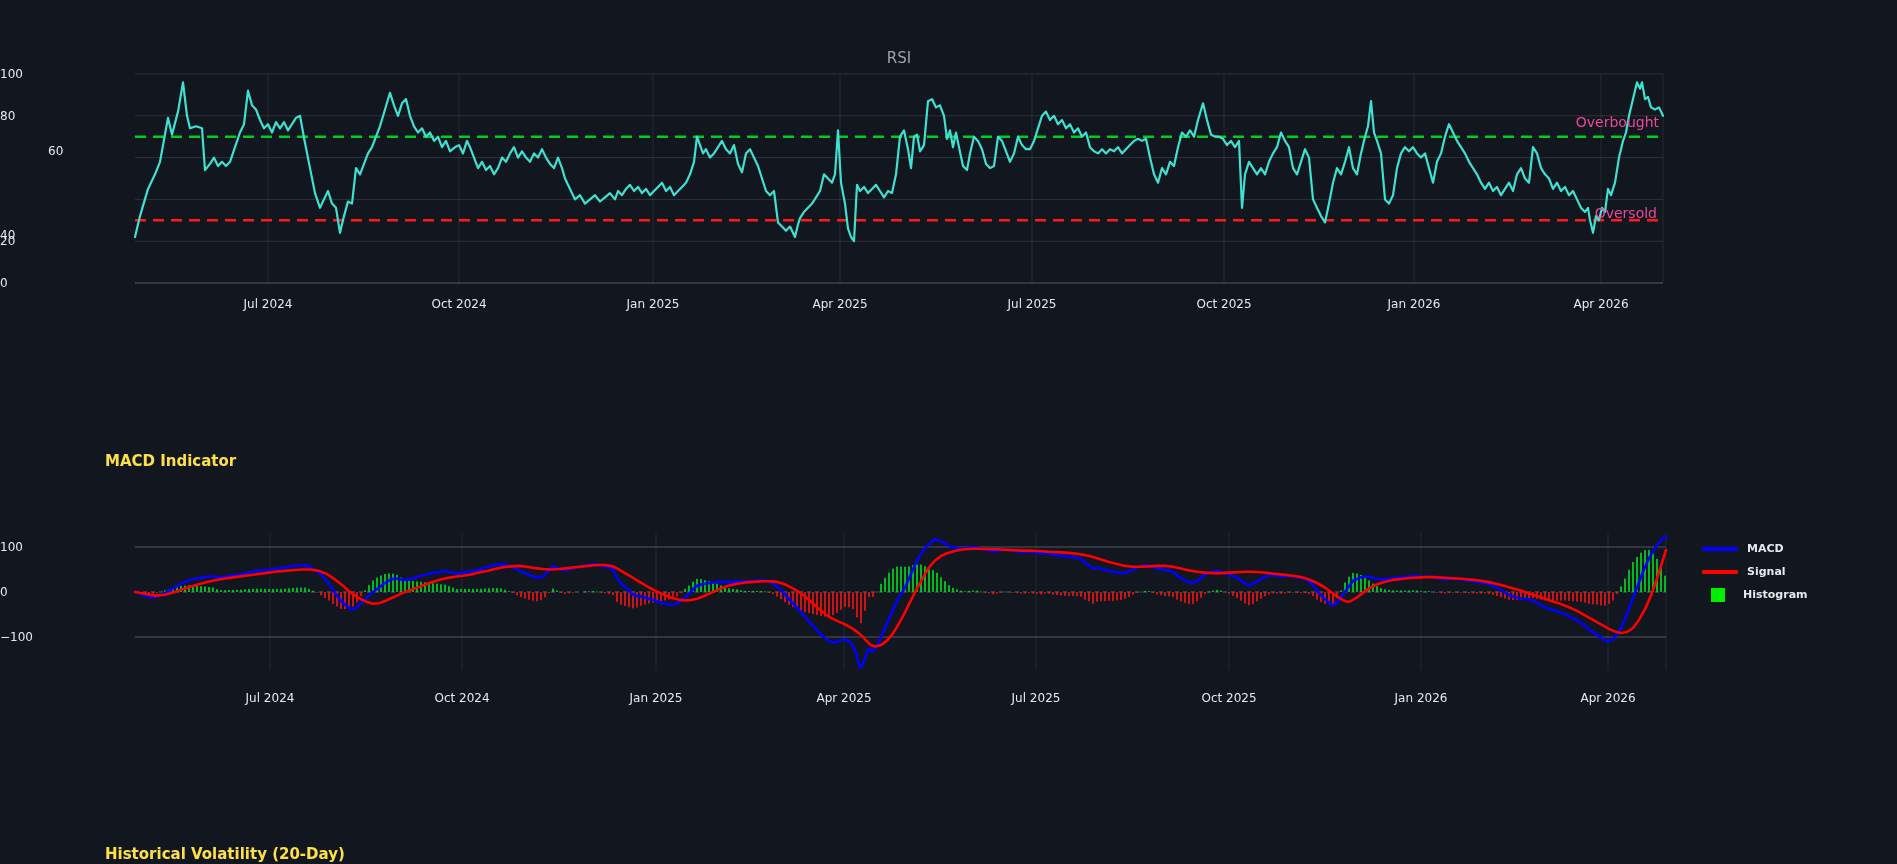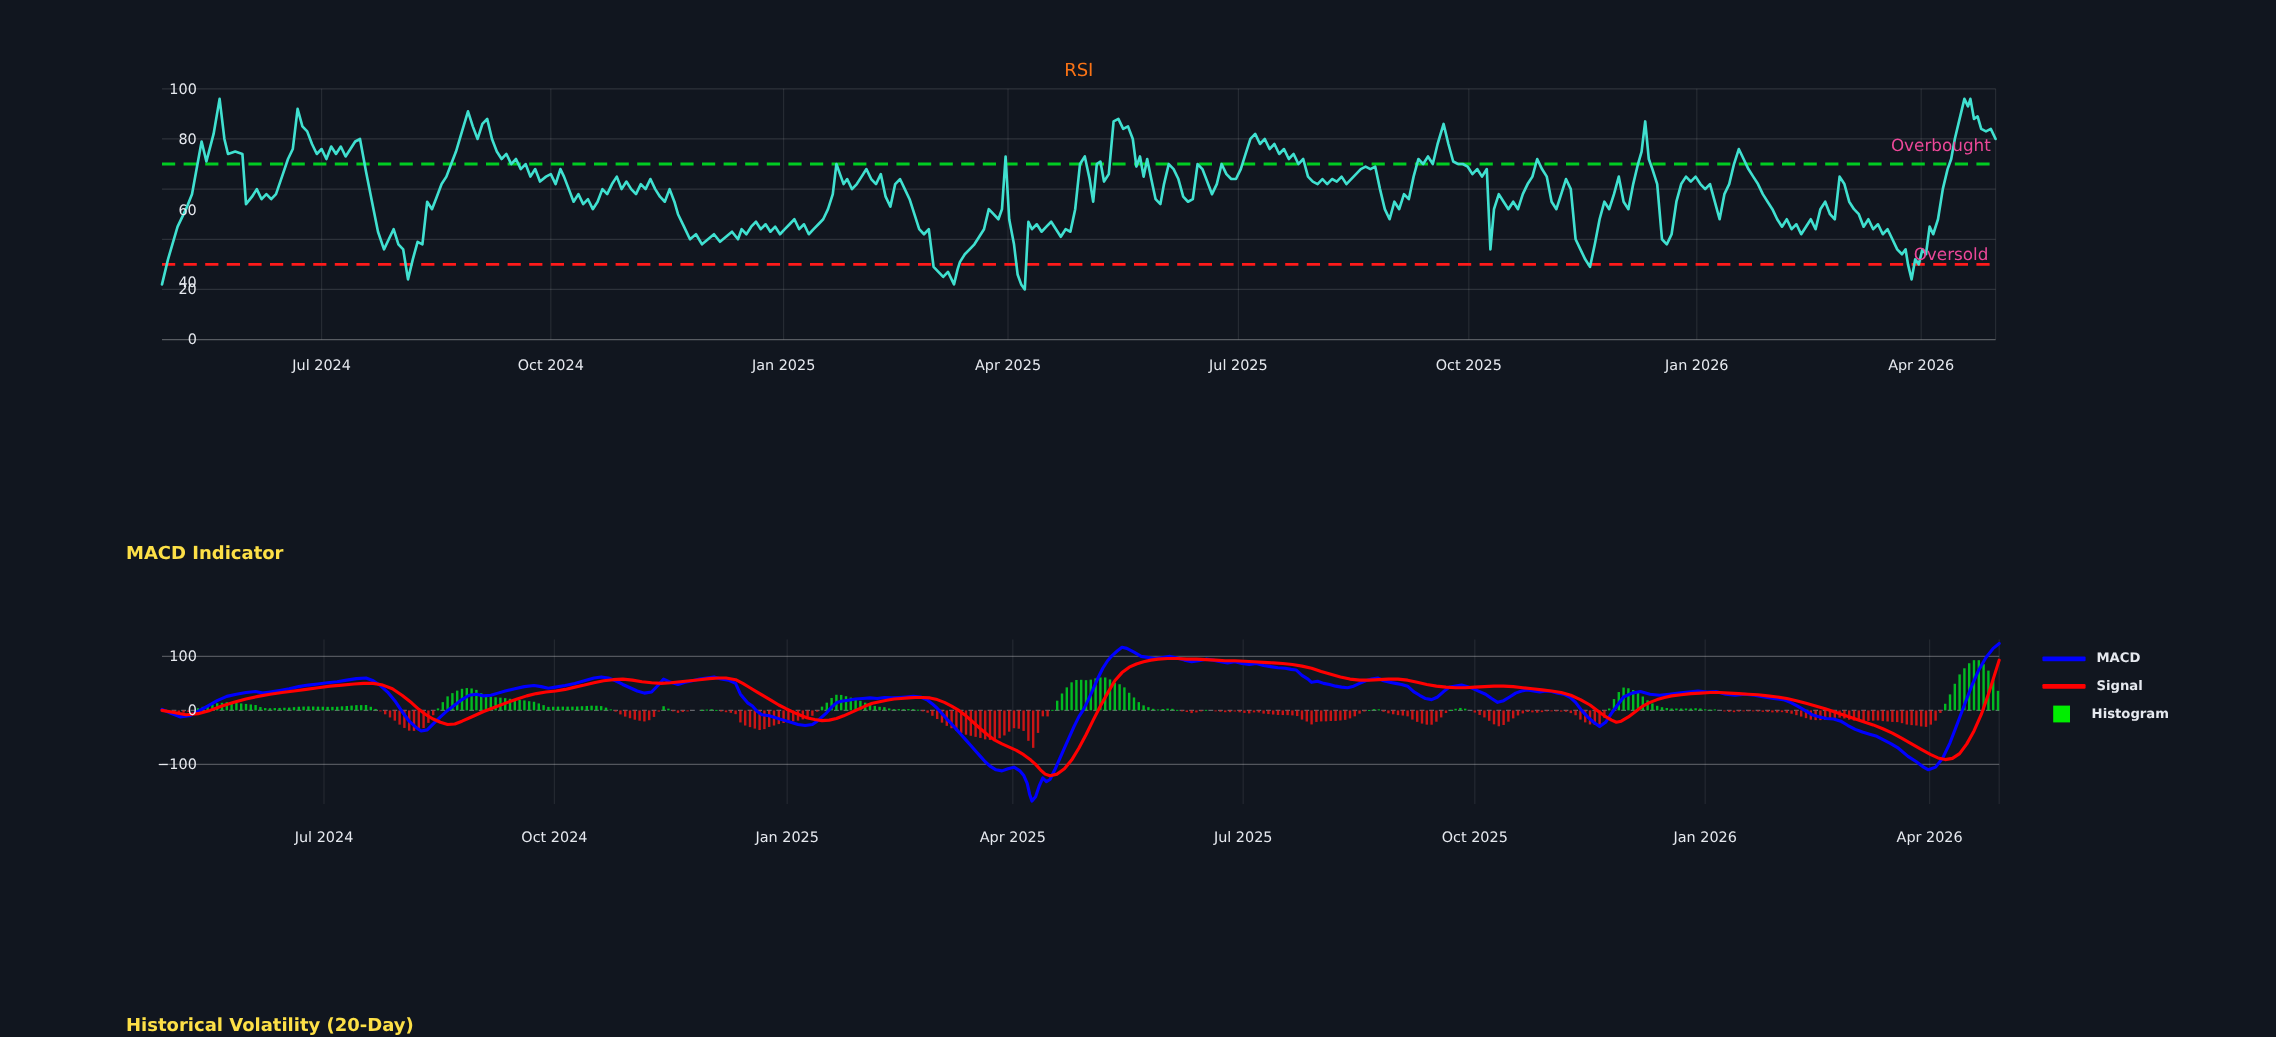--- a/index.html
+++ b/index.html
@@ -6,23 +6,23 @@
   body{
     width:1897px;height:864px;overflow:hidden;position:relative;
     background:#11161f;
     font-family:"DejaVu Sans","Liberation Sans",sans-serif;
   }
   .tick{
     position:absolute;color:#e6e9ef;font-size:12px;line-height:14px;
     white-space:nowrap;
   }
   .xtick{transform:translateX(-50%);}
-  .ytick{width:127px;text-align:right;left:0;padding-left:37px;}
+  .ytick{width:127px;left:0;}
   .chart-title{
-    position:absolute;color:#f97316;font-size:15px;line-height:18px;
+    position:absolute;color:#a3a3a3;font-size:15px;line-height:18px;
     transform:translateX(-50%);white-space:nowrap;
   }
   .section-heading{
     position:absolute;color:#fde047;font-size:15px;line-height:18px;
     font-weight:bold;white-space:nowrap;
   }
   .annotation{
     position:absolute;color:#ec4899;font-size:14px;line-height:17px;
     white-space:nowrap;text-align:right;
   }
@@ -447,21 +447,21 @@
     <rect x="1660" y="566.35" width="2" height="25.649999999999977" fill="#00cc22" opacity="0.9"></rect>
     <rect x="1664" y="575.71" width="2" height="16.289999999999964" fill="#00cc22" opacity="0.9"></rect>
     <polyline points="135,591.1 143,594.7 150,597.4 158,596.5 165,592.9 173,588.4 181,583.9 189,580.3 197,578.5 205,577.1 213,576.3 219,577.6 225,576.7 233,575.4 241,574.0 249,572.2 257,570.9 265,570.0 273,569.0 281,568.1 289,566.8 297,565.5 305,565.0 311,567.3 317,571.3 323,576.7 329,583.9 335,592.9 341,601.0 347,606.4 351,609.1 356,608.2 361,603.3 367,597.4 373,592.0 379,587.5 385,583.0 391,579.4 397,578.5 403,579.9 409,579.4 415,577.6 421,575.8 429,574.0 437,572.2 445,571.3 451,572.2 457,573.5 463,572.6 471,571.3 479,569.5 487,567.3 495,565.0 501,564.1 507,565.0 513,567.3 519,570.4 525,573.1 531,575.8 537,577.6 543,576.7 549,570.4 553,565.9 559,568.6 565,570.4 571,568.6 577,567.3 583,565.9 589,565.0 595,564.1 601,565.9 607,566.8 613,569.5 617,578.5 623,585.7 627,588.4 631,592.9 635,595.6 641,596.5 647,598.3 653,600.1 659,601.9 665,603.7 671,604.6 677,603.7 681,601.0 685,597.4 689,593.8 693,589.3 697,585.7 701,584.4 707,583.5 713,582.5 719,582.1 725,581.6 731,582.1 737,581.2 743,581.6 749,581.2 755,580.8 761,580.3 767,580.8 773,583.5 777,586.6 781,590.2 785,594.7 789,599.2 793,603.3 797,607.8 801,612.3 805,616.8 809,621.3 813,625.8 817,630.3 821,634.8 825,638.4 830,641.5 835,642.4 840,640.6 845,639.3 850,642.4 853,646.0 856,652.8 858,661.8 860,667.6 863,664.0 866,655.0 869,648.3 872,651.4 875,649.6 879,641.5 883,632.5 887,623.5 891,614.5 895,605.5 899,597.4 903,591.1 907,583.0 911,574.0 915,565.0 919,556.9 923,550.6 927,546.1 931,542.5 935,539.4 939,540.3 945,543.4 951,547.0 957,547.9 963,548.8 969,547.9 975,547.0 981,548.4 987,550.1 993,551.5 999,550.6 1005,549.3 1011,550.1 1017,551.5 1023,552.4 1029,551.5 1035,552.9 1041,553.8 1047,552.9 1053,554.6 1059,555.5 1065,556.5 1071,556.9 1076,557.8 1080,558.3 1085,562.8 1090,565.9 1093,568.6 1098,567.7 1103,569.5 1108,570.4 1113,571.8 1118,572.6 1123,573.1 1128,571.8 1133,569.5 1138,567.3 1143,565.9 1148,565.0 1153,567.3 1158,568.6 1163,569.5 1168,570.4 1173,571.8 1178,576.3 1183,579.4 1188,582.1 1193,583.0 1198,580.8 1203,576.3 1208,572.6 1213,571.8 1218,570.9 1223,572.2 1228,574.0 1233,576.3 1238,578.5 1243,582.1 1248,585.3 1253,583.9 1258,580.8 1263,577.6 1268,575.8 1273,574.9 1278,575.8 1283,576.7 1288,575.8 1293,576.3 1298,577.6 1303,578.5 1308,580.8 1313,585.3 1318,592.0 1323,597.4 1328,601.9 1333,605.5 1338,601.9 1343,594.3 1348,587.5 1353,580.8 1360,577.6 1367,576.3 1375,578.5 1383,579.4 1391,578.5 1399,577.6 1407,576.7 1415,575.8 1423,576.7 1430,576.3 1438,578.5 1446,579.4 1454,578.5 1462,579.4 1470,580.8 1478,582.1 1486,583.0 1492,585.3 1498,588.4 1504,592.0 1510,595.6 1516,597.4 1522,598.8 1528,599.2 1534,601.0 1540,604.6 1546,607.8 1552,610.0 1558,611.8 1564,613.6 1570,616.8 1576,619.9 1582,623.5 1590,630.3 1597,634.8 1603,639.3 1607,641.5 1613,639.3 1619,631.6 1625,619.0 1631,603.3 1637,587.5 1643,571.8 1649,558.3 1655,547.9 1661,540.3 1666,536.2" fill="none" stroke="#0000ff" stroke-width="2.6" stroke-linejoin="round" stroke-linecap="round"></polyline>
     <polyline points="135,592.0 145,593.8 155,595.6 165,594.7 175,592.0 185,588.4 195,585.3 205,582.5 215,580.3 225,578.5 235,577.1 245,575.8 255,574.5 265,573.1 275,571.8 285,570.9 295,570.0 303,569.5 311,569.5 319,570.9 327,574.0 335,579.4 343,585.7 349,591.1 355,595.6 361,599.2 367,601.9 373,603.7 379,603.3 385,601.0 391,598.3 397,595.6 403,592.9 409,590.6 415,588.4 423,585.3 431,582.5 439,579.9 447,578.0 455,576.7 463,575.8 471,574.5 479,572.6 487,570.9 495,569.0 503,567.3 511,566.4 519,565.9 527,566.8 535,568.1 543,569.0 551,569.5 559,569.0 567,568.1 575,567.3 583,566.4 591,565.5 599,565.0 605,565.0 613,566.4 619,569.5 625,573.1 631,576.7 637,580.3 643,583.9 649,587.5 655,590.6 661,593.4 667,596.0 673,598.3 679,599.6 685,600.5 691,600.1 697,598.8 703,596.5 709,593.8 715,591.1 721,588.4 727,586.1 733,584.8 739,583.5 745,582.5 751,582.1 757,581.6 763,581.2 769,581.2 775,581.6 781,583.0 787,585.3 793,588.4 799,592.0 805,596.5 811,601.9 817,607.3 823,612.3 829,616.8 835,619.9 841,622.6 847,625.3 853,628.9 859,633.4 863,637.0 867,641.5 871,645.1 875,646.5 881,645.1 887,640.6 893,633.4 899,623.5 905,612.3 911,600.1 917,588.4 923,577.6 929,567.3 935,560.5 941,556.0 947,553.3 953,551.5 959,550.1 965,549.3 973,548.8 981,548.8 989,549.3 997,549.3 1005,549.7 1013,550.1 1021,550.6 1029,550.6 1037,551.0 1045,551.5 1053,552.0 1061,552.4 1069,552.9 1077,553.8 1085,555.1 1093,556.9 1101,559.6 1109,561.9 1117,564.1 1125,565.9 1133,566.8 1141,566.8 1149,566.4 1157,565.9 1165,565.9 1173,566.8 1181,568.6 1189,570.4 1197,571.8 1205,572.6 1213,573.1 1221,573.1 1229,572.6 1237,572.2 1245,571.8 1253,571.8 1261,572.2 1269,573.1 1277,574.0 1285,574.9 1293,575.8 1301,577.1 1309,579.4 1317,583.0 1325,587.5 1331,592.0 1337,596.5 1343,600.1 1347,601.9 1351,601.0 1357,597.4 1363,592.9 1369,588.4 1375,585.3 1381,583.0 1387,581.2 1393,579.9 1401,579.0 1409,578.0 1417,577.6 1425,577.1 1433,577.1 1441,577.6 1449,578.0 1457,578.5 1465,579.0 1473,579.9 1481,580.8 1489,582.1 1497,583.9 1505,586.1 1513,588.4 1521,590.6 1529,593.4 1537,596.0 1545,598.8 1553,601.5 1561,604.1 1569,607.3 1577,610.9 1585,615.4 1593,619.9 1601,624.4 1609,628.9 1615,631.6 1621,633.0 1627,632.0 1633,628.0 1639,619.9 1645,609.1 1651,595.6 1657,578.5 1662,562.8 1666,550.1" fill="none" stroke="#ff0000" stroke-width="2.6" stroke-linejoin="round" stroke-linecap="round"></polyline>
   </svg>
 
 <div class="chart-title" style="left:899px;top:49px;">RSI</div>
 <div id="rsi-y-ticks">
     <div class="tick ytick" style="top: 67px;">100</div>
     <div class="tick ytick" style="top: 108.8px;">80</div>
-    <div class="tick ytick" style="top: 168px;">60</div>
+    <div class="tick ytick" style="top: 144px; margin-left: 48px;">60</div>
     <div class="tick ytick" style="top: 192.4px; margin-top: 36px;">40</div>
     <div class="tick ytick" style="top: 234.2px;">20</div>
     <div class="tick ytick" style="top: 276px;">0</div>
   </div>
 <div id="rsi-x-ticks">
     <div class="tick xtick" style="left: 268px; top: 297px;">Jul 2024</div>
     <div class="tick xtick" style="left: 459px; top: 297px;">Oct 2024</div>
     <div class="tick xtick" style="left: 653px; top: 297px;">Jan 2025</div>
     <div class="tick xtick" style="left: 840px; top: 297px;">Apr 2025</div>
     <div class="tick xtick" style="left: 1032px; top: 297px;">Jul 2025</div>

